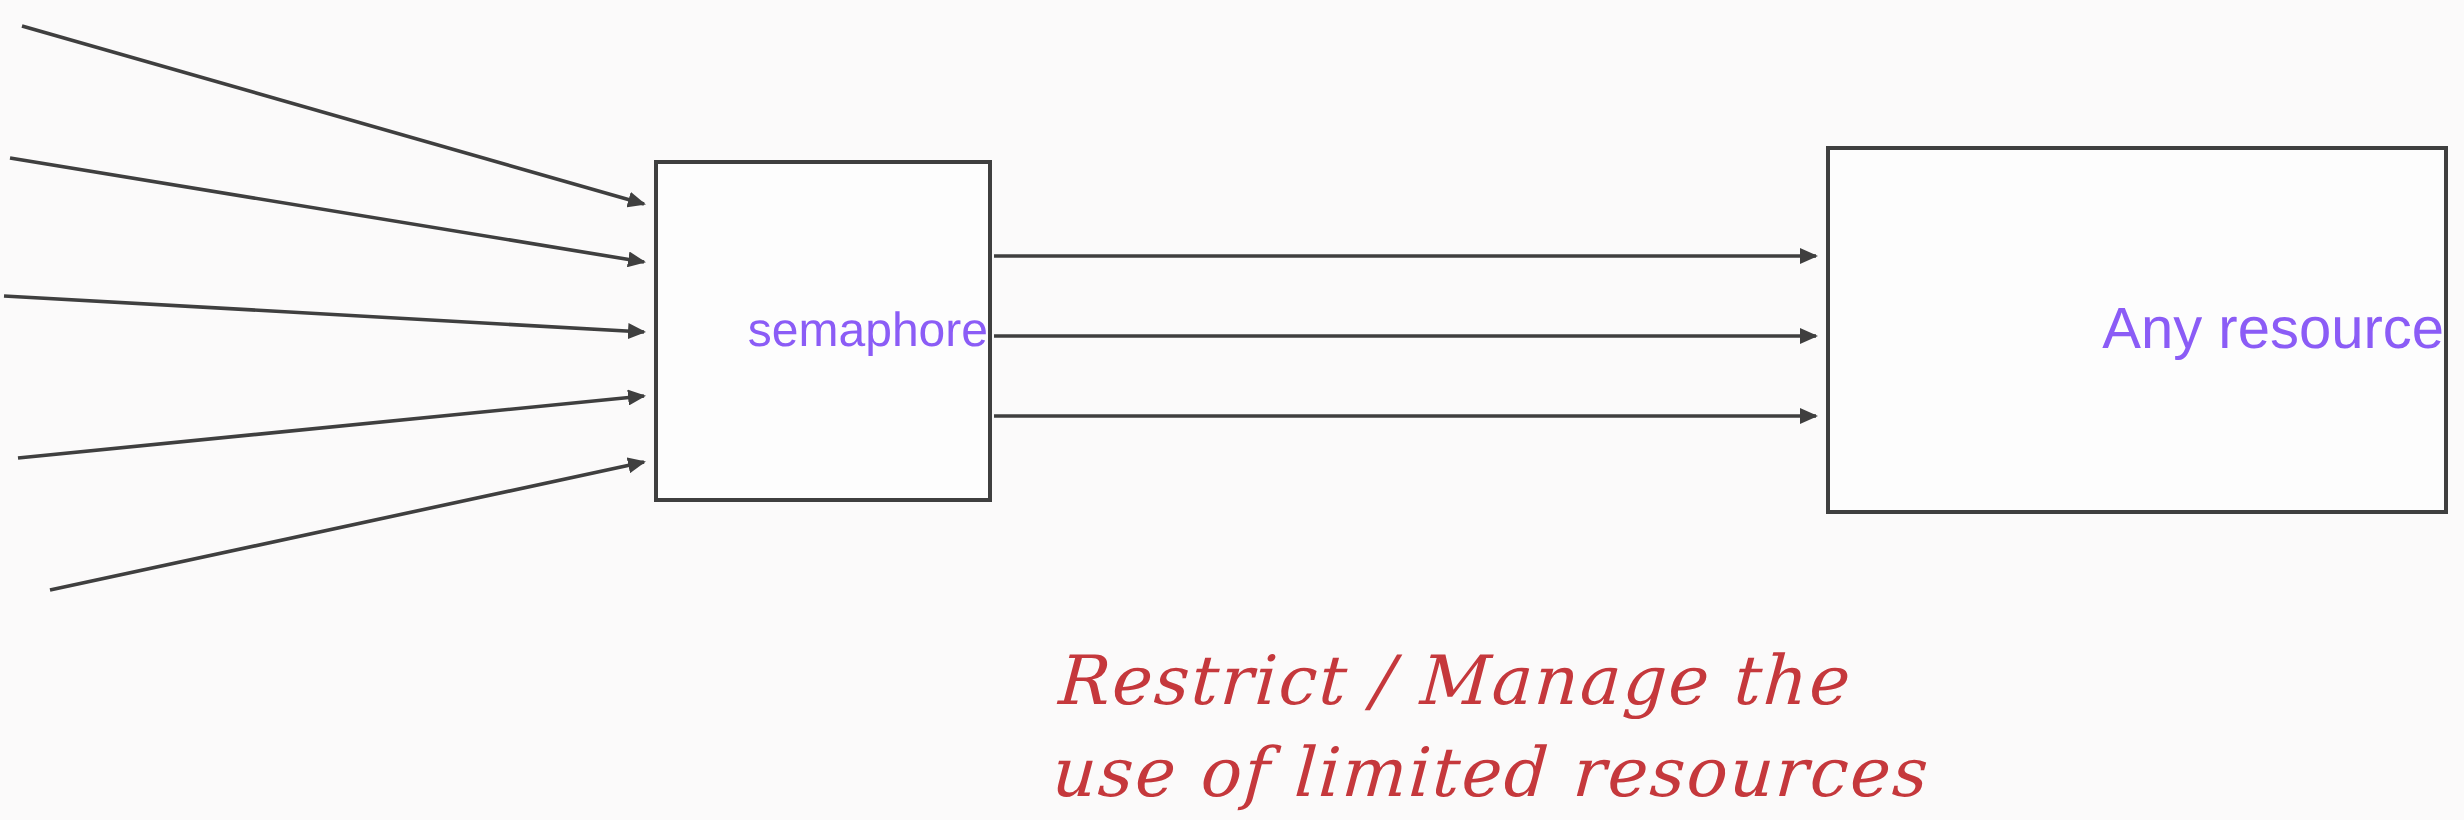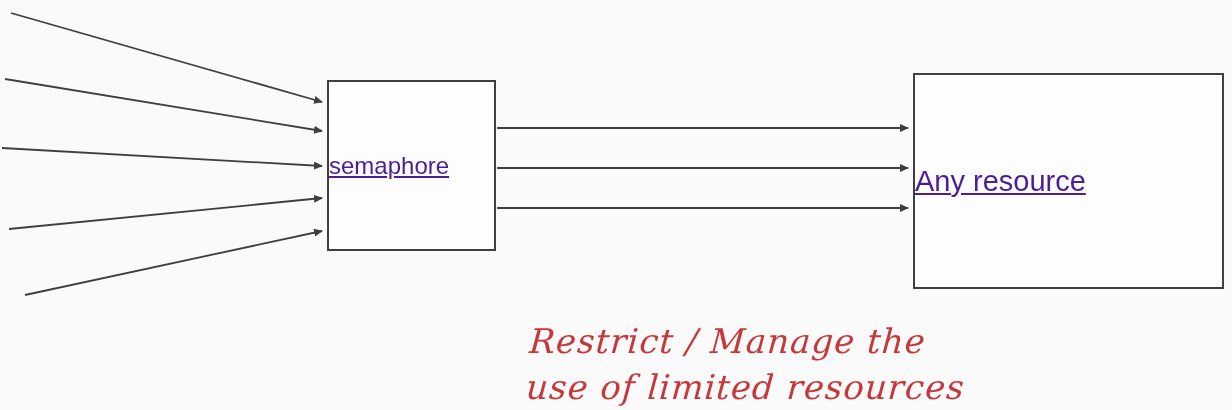--- a/index.html
+++ b/index.html
@@ -26,36 +26,35 @@
     stroke: var(--stroke-color, #3f3f3f);
     stroke-width: 1.8;
   }
   .node-box {
     position: absolute;
     box-sizing: border-box;
     border: 2px solid var(--stroke-color, #3f3f3f);
     background: #fdfdfd;
     display: flex;
     align-items: center;
-    justify-content: flex-start;
-    color: #4c1d95;
-    text-decoration: underline;
+    justify-content: flex-end;
+    color: #8b5cf6;
   }
   .node-semaphore {
     left: 327px;
     top: 80px;
     width: 169px;
     height: 171px;
     font-size: 24px;
   }
   .node-resource {
     left: 913px;
     top: 73px;
     width: 311px;
-    height: 216px;
+    height: 184px;
     font-size: 29px;
   }
   .annotation {
     position: absolute;
     left: 528px;
     top: 318px;
     width: 420px;
     color: var(--accent-red, #c5383c);
     font-family: "DejaVu Serif", serif;
     font-style: italic;

